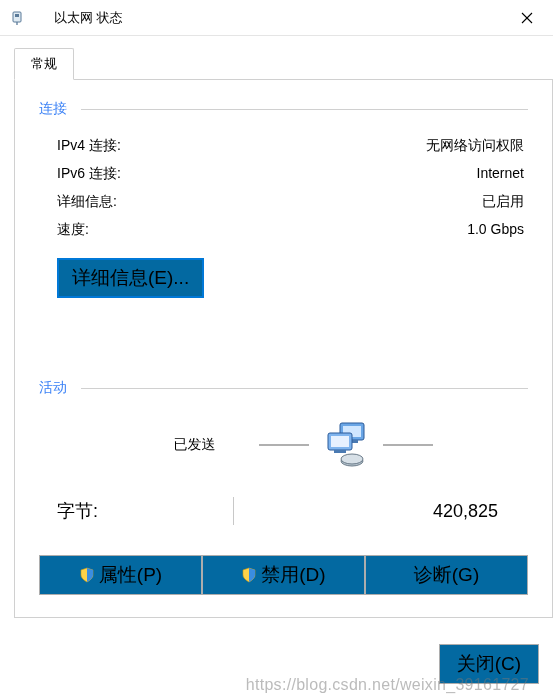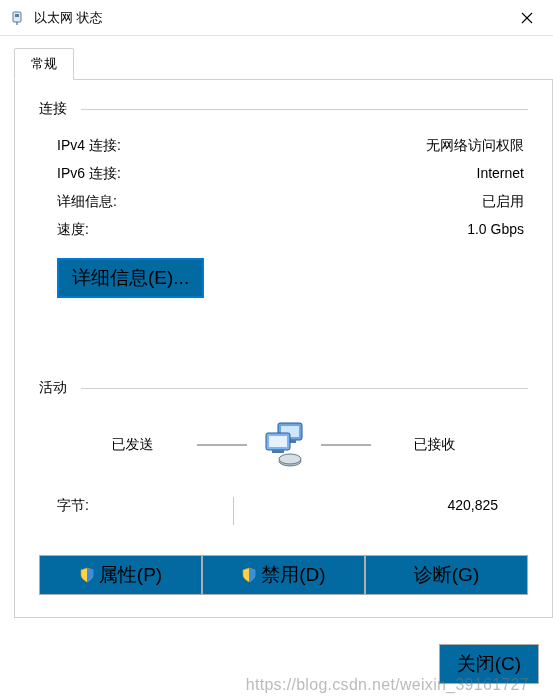--- a/index.html
+++ b/index.html
@@ -17,20 +17,21 @@
     background: #ffffff;
     display: flex;
     flex-direction: column;
   }
   .titlebar {
     display: flex;
     align-items: center;
     height: 36px;
     padding: 0 6px 0 8px;
     border-bottom: 1px solid #e5e5e5;
+    gap: 20px;
   }
   .titlebar-icon {
     width: 18px;
     height: 18px;
     display: flex;
     align-items: center;
     justify-content: center;
     margin-right: 8px;
   }
   .titlebar-title {
@@ -86,21 +87,21 @@
     display: flex;
     flex-direction: column;
   }
   .section-header {
     display: flex;
     align-items: center;
     margin-bottom: 14px;
   }
   .section-title {
     font-size: 14px;
-    color: #000000;
+    color: #3b82f6;
     margin-right: 14px;
     white-space: nowrap;
   }
   .section-line {
     flex: 1;
     height: 1px;
     background: #d0d0d0;
   }
   .kv {
     display: flex;
@@ -148,22 +149,23 @@
   }
   .ag-icon {
     width: 66px;
     height: 56px;
     display: flex;
     align-items: center;
     justify-content: center;
   }
   .bytes-row {
     display: flex;
+    align-items: center;
     padding: 14px 30px 10px 18px;
-    font-size: 14px;
+    font-size: 18px;
     gap: 46px;
   }
   .bytes-label { width: 90px; }
   .bytes-val { flex: 1; text-align: right; }
   .bytes-sep {
     width: 1px;
     height: 28px;
     background: #c8c8c8;
     margin: 0 40px;
   }
@@ -269,21 +271,20 @@
             <rect x="27" y="7" width="18" height="11" fill="#cfe6ff"></rect>
             <rect x="30" y="21" width="12" height="3" fill="#4a7ab2"></rect>
             <rect x="12" y="14" width="24" height="17" rx="2" fill="#7fb4ee" stroke="#2a5a99"></rect>
             <rect x="15" y="17" width="18" height="11" fill="#e6f1ff"></rect>
             <rect x="18" y="31" width="12" height="3" fill="#4a7ab2"></rect>
             <ellipse cx="36" cy="42" rx="11" ry="5" fill="#b9c7d1" stroke="#6a7a88"></ellipse>
             <ellipse cx="36" cy="40" rx="11" ry="5" fill="#d7e0e7" stroke="#6a7a88"></ellipse>
           </svg>
         </span>
         <span class="ag-line"></span>
-        <span class="ag-label">已接收</span>
       </div>
 
       <div class="bytes-row">
         <span class="bytes-label">字节:</span>
         <span class="bytes-sep"></span>
         <span class="bytes-val">420,825</span>
       </div>
 
       <div class="button-row">
         <button class="btn">

